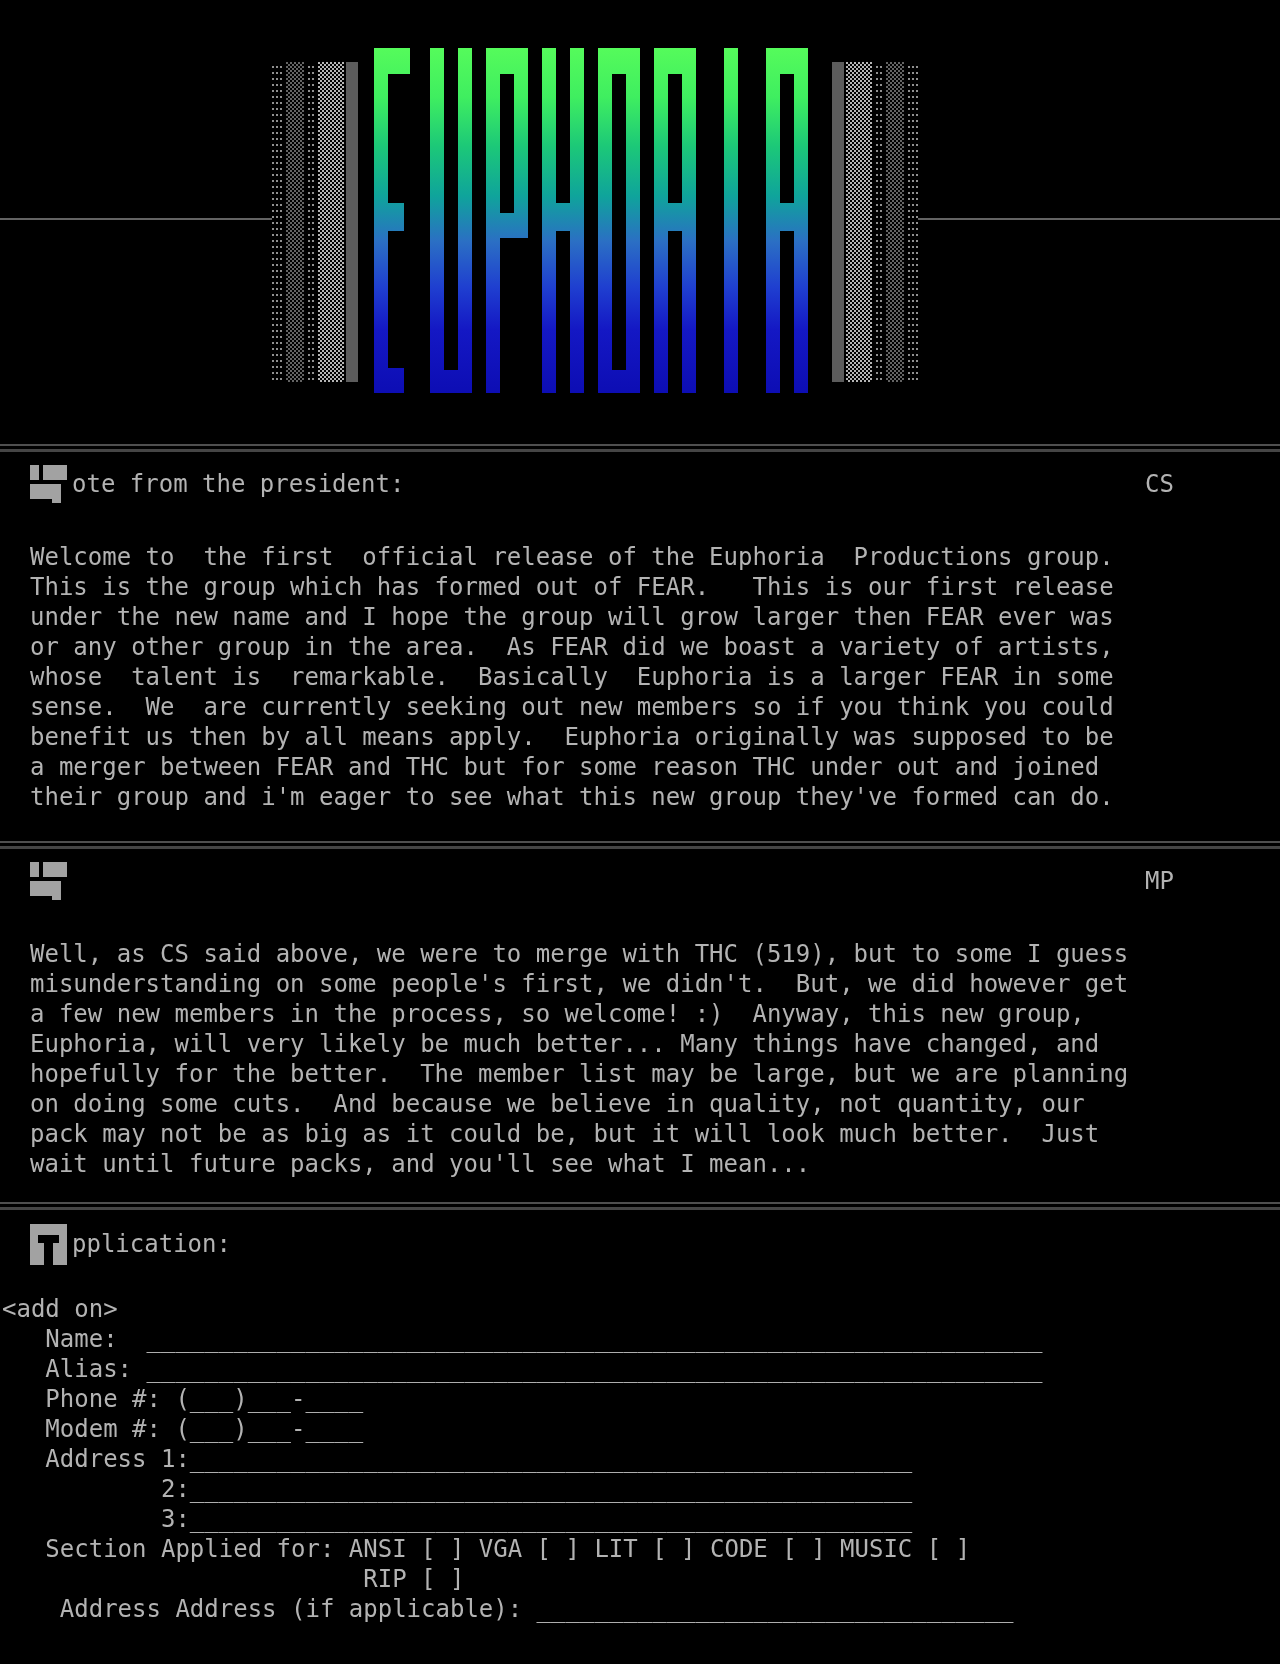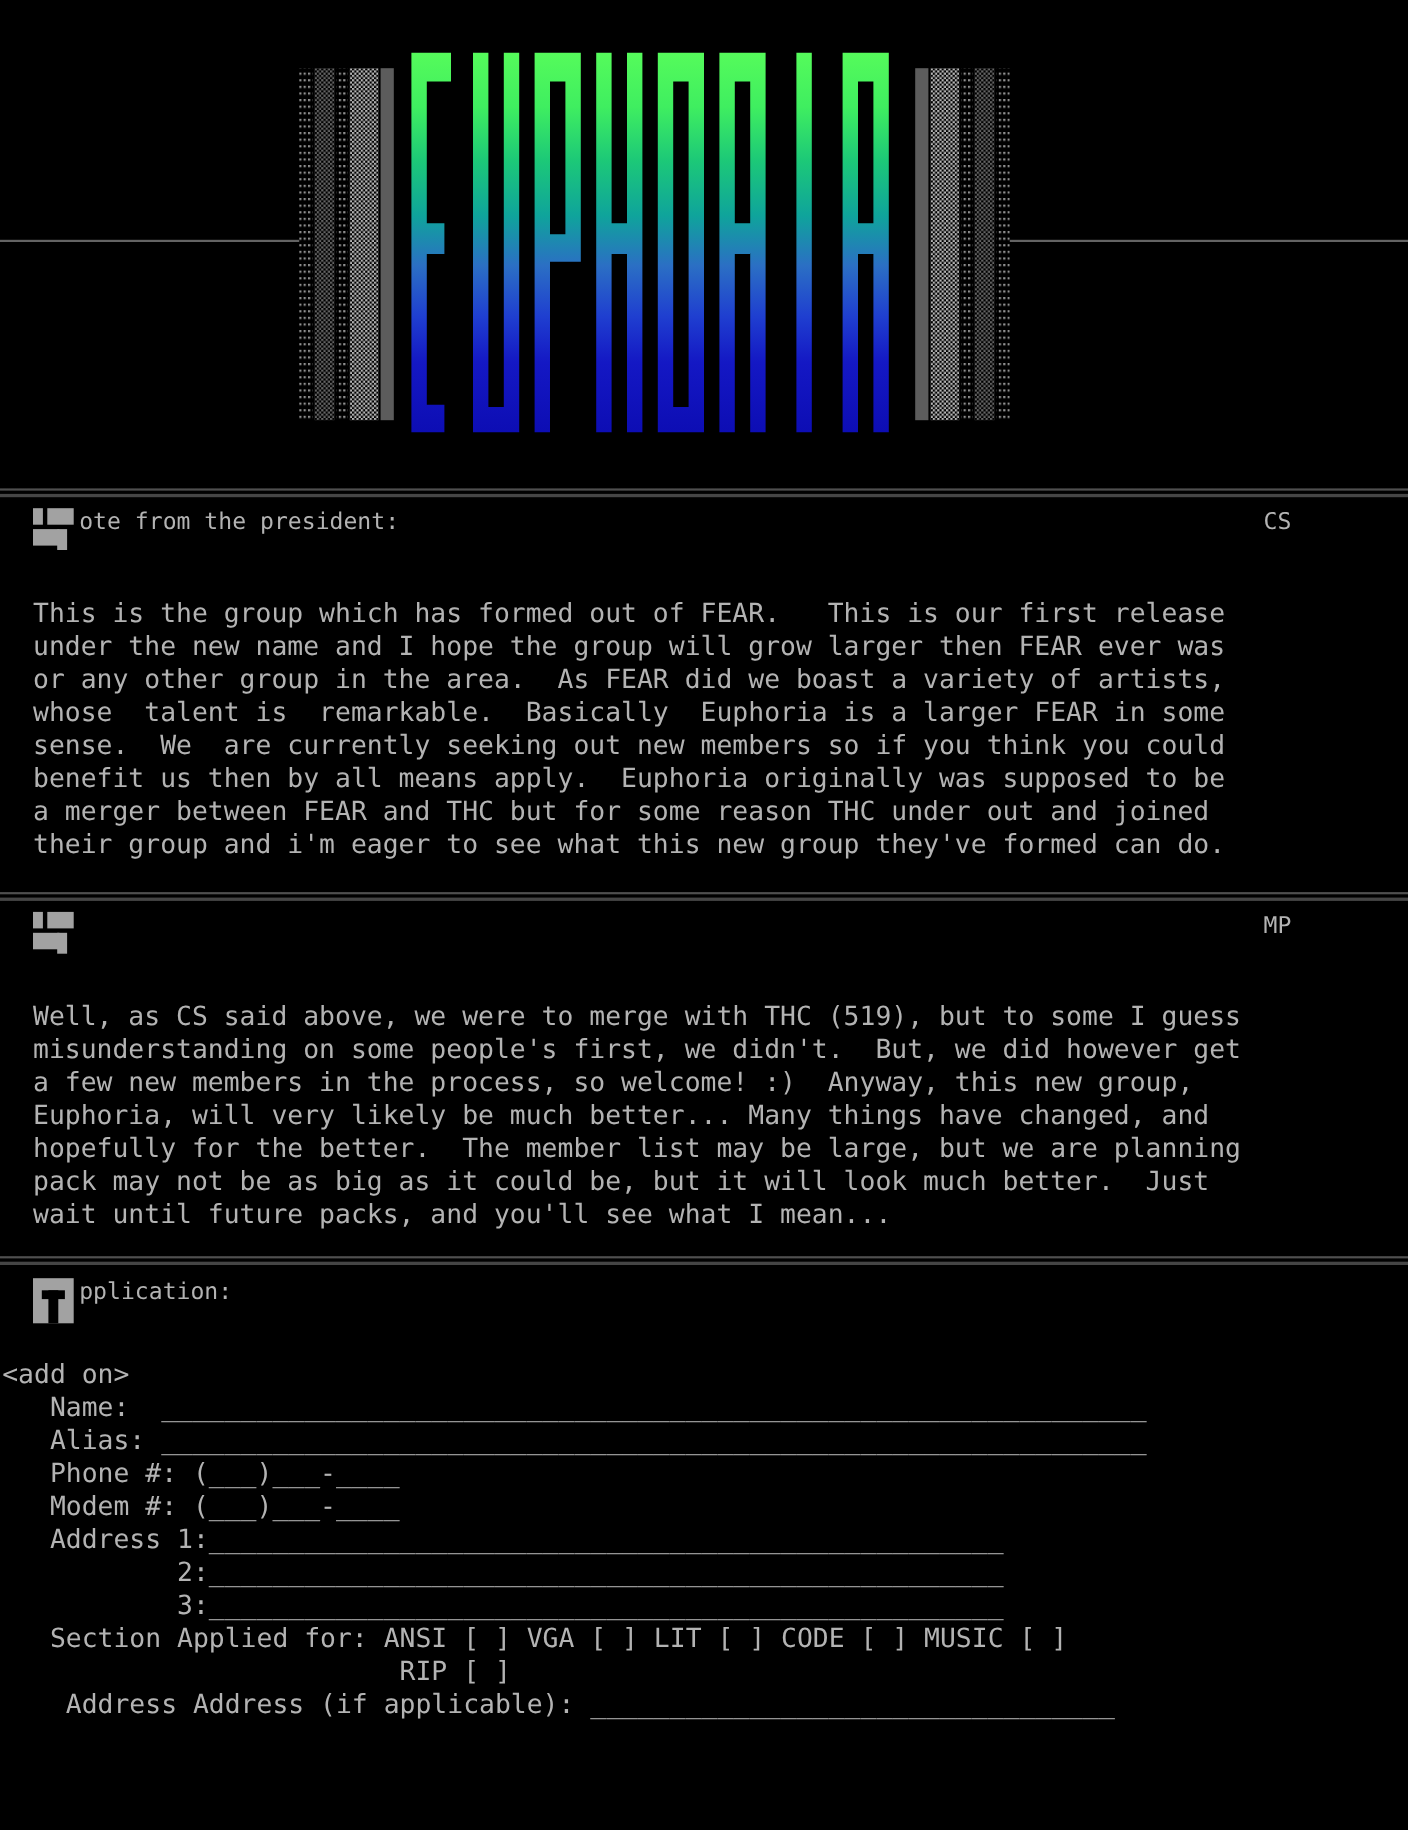--- a/index.html
+++ b/index.html
@@ -7,22 +7,22 @@
     width:1280px;height:1664px;overflow:hidden;background:#000;
     font-family:"DejaVu Sans Mono","Liberation Mono",monospace;
     color:var(--text,#b3b3b3);
   }
   .logo-wrap{position:relative;height:443px}
   .logo-wrap svg{position:absolute;left:0;top:0}
   .rule{height:9px;
     background:
       linear-gradient(#4f4f4f,#4f4f4f) 0 1px/100% 2px no-repeat,
       linear-gradient(#454545,#454545) 0 6px/100% 3px no-repeat;}
-  .note-header{display:flex;height:44px;margin:10px 30px 0 30px;
-    font-size:21px;white-space:pre}
+  .note-header{display:flex;align-items:center;height:44px;margin:10px 30px 0 30px;
+    font-size:24px;white-space:pre}
   .app .note-header{margin-top:12px}
   .glyph{flex:0 0 auto;margin-right:5px}
   .glyph-n{width:37px;height:38px;background:
       linear-gradient(#a2a2a2,#a2a2a2) 0 0/9px 15px no-repeat,
       linear-gradient(#a2a2a2,#a2a2a2) 13px 0/24px 15px no-repeat,
       linear-gradient(#a2a2a2,#a2a2a2) 0 19px/24px 15px no-repeat,
       linear-gradient(#a2a2a2,#a2a2a2) 22px 19px/9px 19px no-repeat;}
   .glyph-a{width:37px;height:41px;background:
       linear-gradient(#000,#000) 14px 11px/9px 30px no-repeat,
       linear-gradient(#000,#000) 8px 11px/21px 8px no-repeat,
@@ -105,20 +105,21 @@
 
 <section class="sec-pres">
   <div class="rule"></div>
   <div class="note-header">
     <span class="glyph glyph-n"></span>
     <span>ote from the president:</span>
     <span class="spacer"></span>
     <span class="initials">CS</span>
   </div>
   <div class="para">
+      <div class="tline">Welcome to  the first  official release of the Euphoria  Productions group.</div>
       <div class="tline">This is the group which has formed out of FEAR.   This is our first release</div>
       <div class="tline">under the new name and I hope the group will grow larger then FEAR ever was</div>
       <div class="tline">or any other group in the area.  As FEAR did we boast a variety of artists,</div>
       <div class="tline">whose  talent is  remarkable.  Basically  Euphoria is a larger FEAR in some</div>
       <div class="tline">sense.  We  are currently seeking out new members so if you think you could</div>
       <div class="tline">benefit us then by all means apply.  Euphoria originally was supposed to be</div>
       <div class="tline">a merger between FEAR and THC but for some reason THC under out and joined</div>
       <div class="tline">their group and i'm eager to see what this new group they've formed can do.</div>
     </div>
 </section>
@@ -129,20 +130,21 @@
     <span class="glyph glyph-n"></span>
     <span class="spacer"></span>
     <span class="initials">MP</span>
   </div>
   <div class="para">
       <div class="tline">Well, as CS said above, we were to merge with THC (519), but to some I guess</div>
       <div class="tline">misunderstanding on some people's first, we didn't.  But, we did however get</div>
       <div class="tline">a few new members in the process, so welcome! :)  Anyway, this new group,</div>
       <div class="tline">Euphoria, will very likely be much better... Many things have changed, and</div>
       <div class="tline">hopefully for the better.  The member list may be large, but we are planning</div>
+      <div class="tline">on doing some cuts.  And because we believe in quality, not quantity, our</div>
       <div class="tline">pack may not be as big as it could be, but it will look much better.  Just</div>
       <div class="tline">wait until future packs, and you'll see what I mean...</div>
     </div>
 </section>
 
 <section class="app">
   <div class="rule"></div>
   <div class="note-header">
     <span class="glyph glyph-a"></span>
     <span>pplication:</span>

